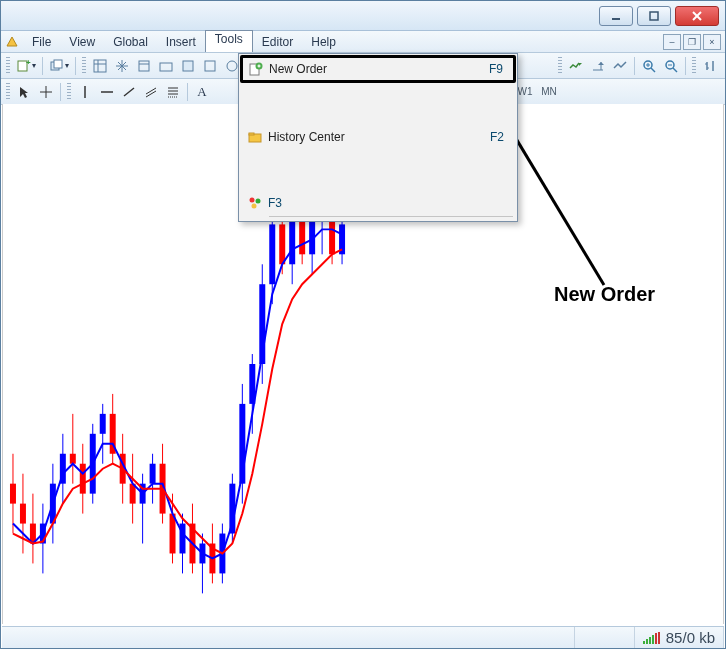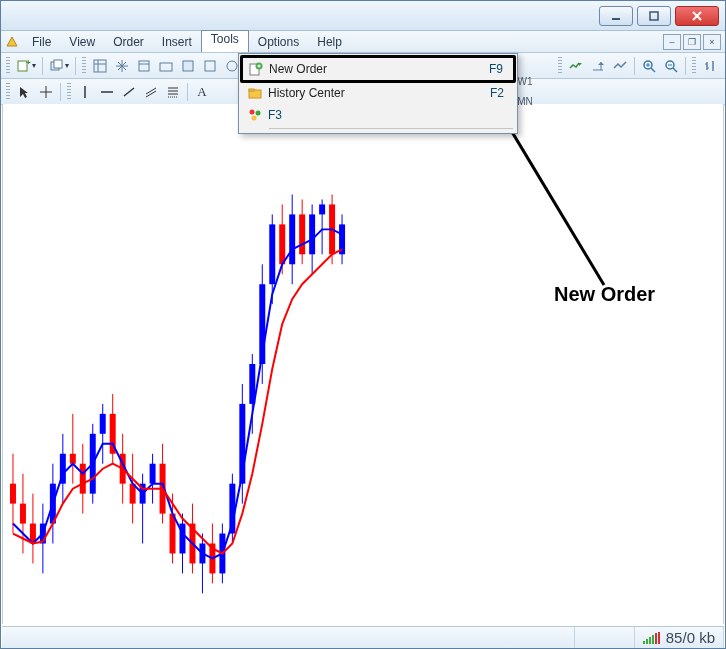--- a/index.html
+++ b/index.html
@@ -71,40 +71,40 @@
   min-width:22px; height:22px; border:1px solid transparent;
   display:flex; align-items:center; justify-content:center;
   cursor:pointer; padding:0 2px; border-radius:2px;
 }
 .tb-sep { width:1px; height:18px; background:#b5c9dc; margin:0 3px; }
 .tf-btn {
   min-width:24px; height:20px; font-size:10px; color:#4a5a6a;
   display:flex; align-items:center; justify-content:center;
   padding:0 3px; cursor:pointer;
 }
-.timeframes { display:flex; margin-left: 300px; position:relative; z-index:5;flex-direction:column;}
+.timeframes { display:flex; margin-left: 300px; position:relative; z-index:5;}
 
 
 .chart-area {
   position:absolute; top:103px; left:1px; right:1px; bottom:24px;
   background:#fff; border:1px solid #ccc; border-top:none; border-bottom:none;
 }
 .chart-svg { width:100%; height:100%; display:block; }
 
 
 .dropdown {
   position:absolute; top:52px; left:237px; width:280px;
   background:#f2f2f2; border:1px solid #7a90a8;
   box-shadow:3px 3px 6px rgba(0,0,0,0.25);
   z-index:15; padding:2px;
 }
 .dd-item {
   display:flex; align-items:center; height:22px;
   font-size:12px; color:#222; cursor:pointer;
-  border:1px solid transparent; border-radius:2px;
+  border:1px solid transparent; border-radius:2px;margin-top:44px;
 }
 .dd-item .dd-icon {
   width:26px; display:flex; align-items:center; justify-content:center;
   font-size:12px;
 }
 .dd-item .dd-label { flex:1; }
 .dd-item .dd-short { padding-right:10px; color:#0c4a6e; }
 .dd-item.highlight {
   border:3px solid #000; height:28px; margin:-1px;
 }
@@ -171,24 +171,24 @@
   </div>
 
   <div class="menubar">
     <div class="menu-icon">
       <svg class="ico" viewBox="0 0 16 16">
           <polygon points="3,12 8,3 13,12" fill="#f5c242" stroke="#b58a1e"></polygon>
         </svg>
     </div>
     <div class="menu-item">File</div>
     <div class="menu-item">View</div>
-    <div class="menu-item">Order</div>
+    <div class="menu-item">Global</div>
     <div class="menu-item">Insert</div>
     <div class="menu-item open">Tools</div>
-    <div class="menu-item">Options</div>
+    <div class="menu-item">Editor</div>
     <div class="menu-item">Help</div>
 
     <div class="mdi-controls">
       <div class="mdi-btn">–</div>
       <div class="mdi-btn">❐</div>
       <div class="mdi-btn">×</div>
     </div>
   </div>
 
   <div class="toolbar">

